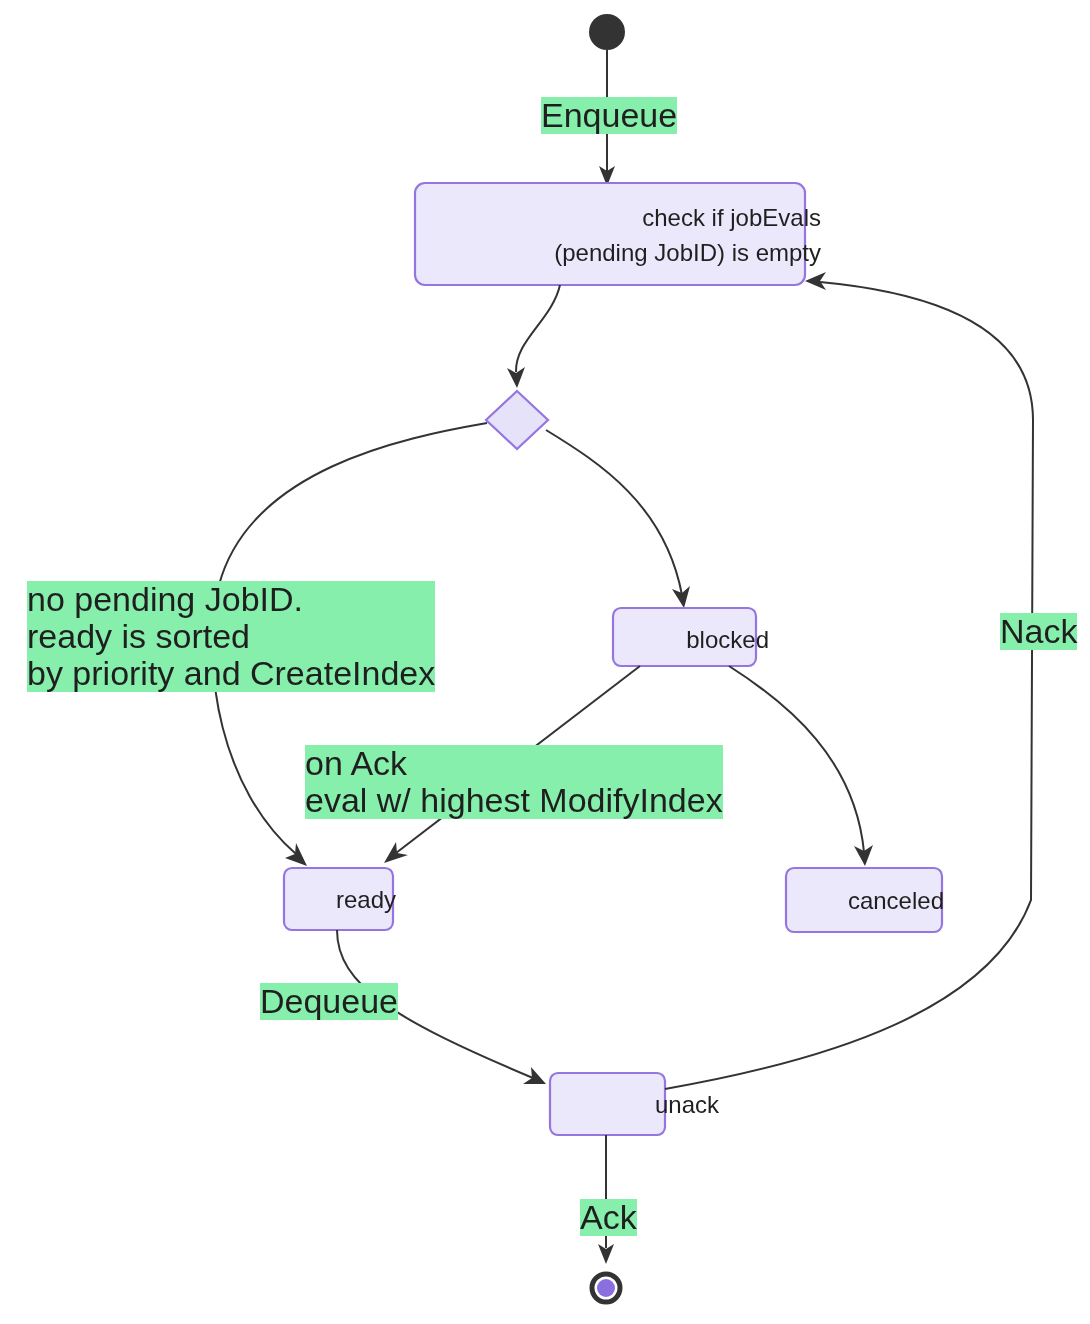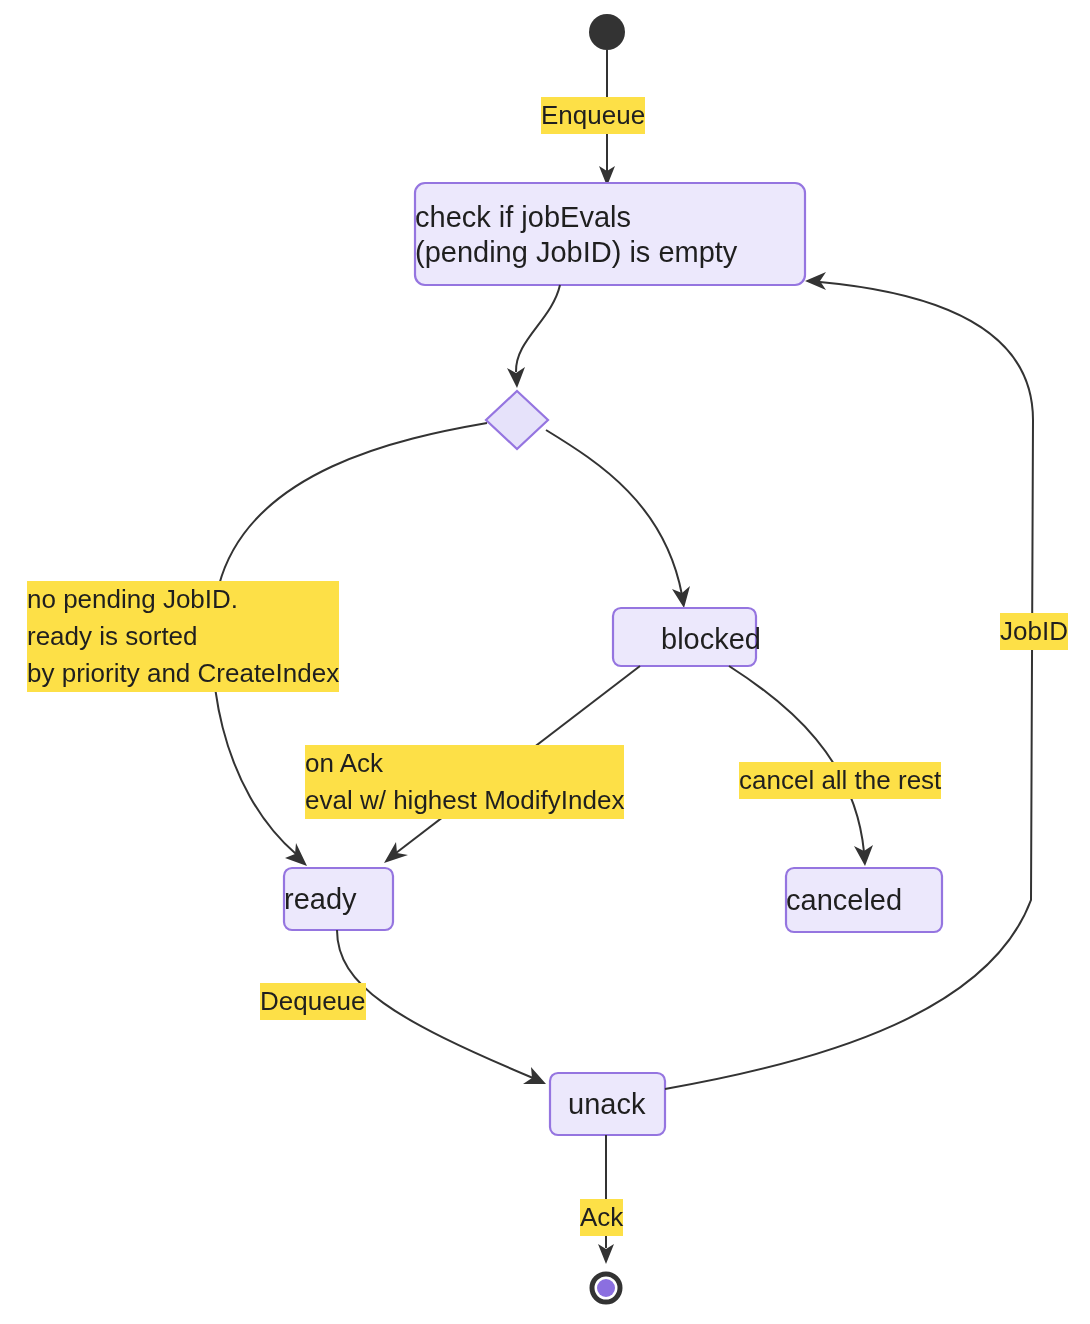--- a/index.html
+++ b/index.html
@@ -53,34 +53,35 @@
     fill: none;
     stroke: #333333;
     stroke-width: 5;
   }
   .end-node-dot {
     fill: #8b6fe0;
     stroke: none;
   }
   .state-label {
     position: absolute;
-    font-size: 29px;
+    font-size: 24px;
     color: #1f1f1f;
     line-height: 35px;
     white-space: pre;
-    text-align: left;
+    text-align: right;
     pointer-events: none;
+    padding-left: 16px;
   }
   .edge-label {
     position: absolute;
-    font-size: 26px;
+    font-size: 34px;
     color: #1f1f1f;
     line-height: 37px;
     white-space: pre;
-    background: #fde047;
+    background: #86efac;
   }
 </style>
 </head>
 <body>
 
 <div id="diagram-root">
 
   <svg class="diagram-canvas" viewBox="0 0 1090 1324">
 
     <circle class="start-node-circle" cx="607" cy="32" r="18"></circle>
@@ -160,39 +161,38 @@
     <g>
       <circle class="end-node-ring" cx="606" cy="1288" r="14"></circle>
       <circle class="end-node-dot" cx="606" cy="1288" r="9"></circle>
     </g>
 
   </svg>
 
   <div class="state-label" style="left:415px; top:200px; width:390px;">check if jobEvals
 (pending JobID) is empty</div>
 
-  <div class="state-label" style="left:613px; top:622px; width:140px;margin-left:48px;">blocked</div>
+  <div class="state-label" style="left:613px; top:622px; width:140px;">blocked</div>
 
   <div class="state-label" style="left:284px; top:882px; width:96px;">ready</div>
 
   <div class="state-label" style="left:786px; top:883px; width:142px;">canceled</div>
 
   <div class="state-label" style="left:568px; top:1087px; width:135px;">unack</div>
 
   <div class="edge-label" style="left:541px; top:97px;">Enqueue</div>
 
 
   <div class="edge-label" style="left:27px; top:581px;">no pending JobID.
 ready is sorted
 by priority and CreateIndex</div>
 
   <div class="edge-label" style="left:305px; top:745px;">on Ack
 eval w/ highest ModifyIndex</div>
 
-  <div class="edge-label" style="left:739px; top:762px;">cancel all the rest</div>
 
   <div class="edge-label" style="left:260px; top:983px;">Dequeue</div>
 
-  <div class="edge-label" style="left:1000px; top:613px;">JobID</div>
+  <div class="edge-label" style="left:1000px; top:613px;">Nack</div>
 
   <div class="edge-label" style="left:580px; top:1188px;margin-top:11px;">Ack</div>
 
 </div>
 
 </body></html>

